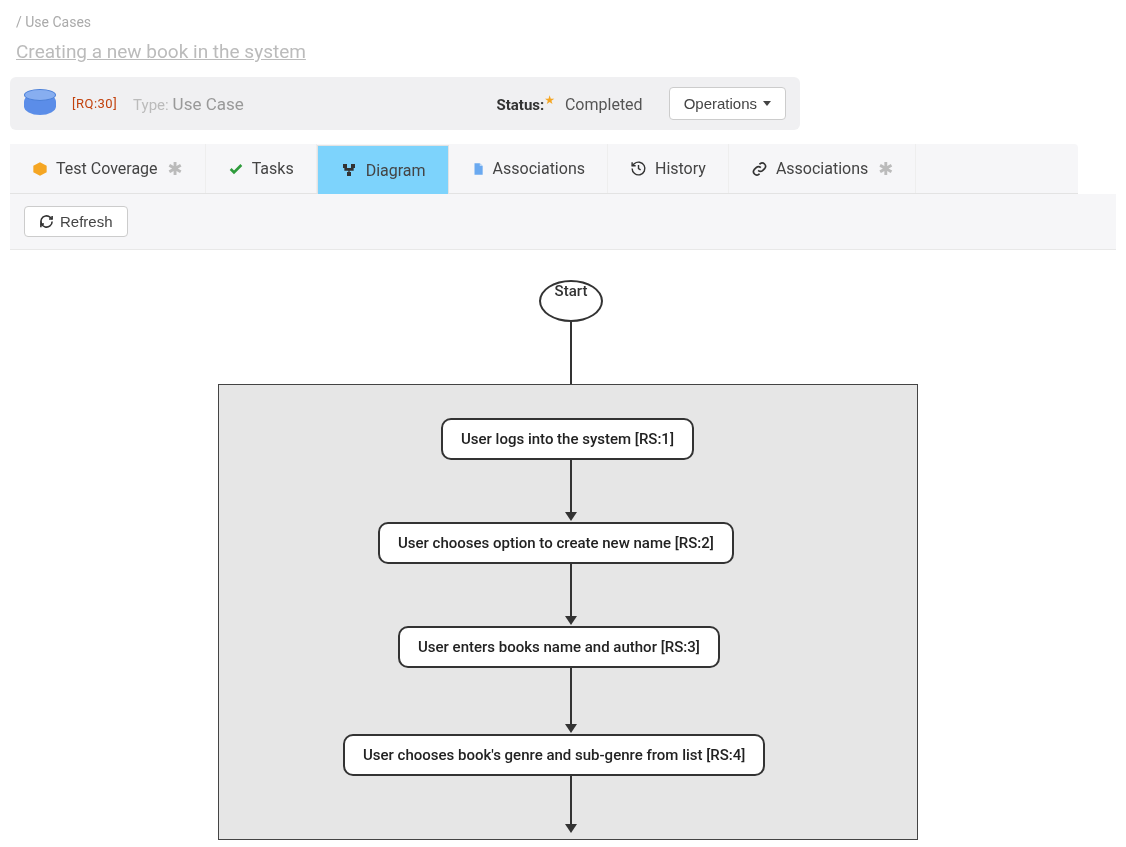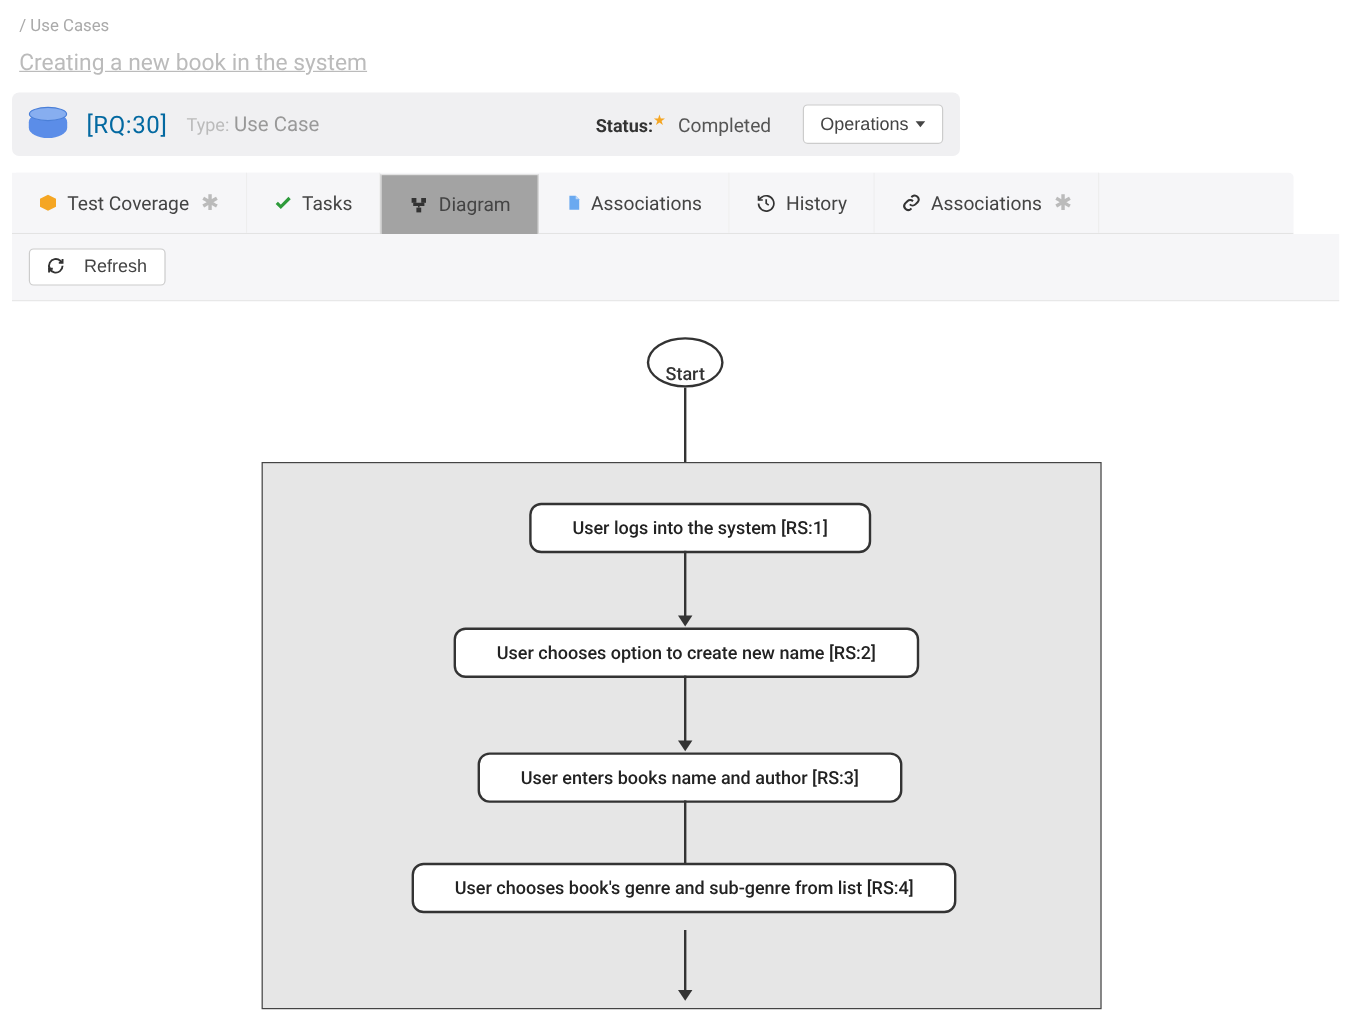--- a/index.html
+++ b/index.html
@@ -42,21 +42,21 @@
   }
   .db-icon::before {
     content:"";
     position:absolute;
     top:-4px; left:0; right:0;
     height:10px;
     background:#87aef0;
     border-radius:50%;
     border:1px solid #4a7fd8;
   }
-  .rq-id { color:#0369a1; font-size:20px; letter-spacing:.5px; }
+  .rq-id { color:#c2410c; font-size:13px; letter-spacing:.5px; }
   .type-label { color:#bbb; font-size:15px; }
   .type-value { color:#999; font-size:17px; }
   .flex-spacer { flex: 1; }
   .status-label { font-weight:700; font-size:15px; color:#333; }
   .star { color:#f5a623; font-size:12px; vertical-align:super; }
   .status-value { color:#555; font-size:16px; margin-left:6px; margin-right:10px; }
   .ops-btn {
     background:#fff;
     border:1px solid #ccc;
     border-radius:4px;
@@ -88,21 +88,21 @@
     font-size:16px;
     color:#444;
     display:flex;
     align-items:center;
     gap:8px;
     cursor:pointer;
     border-right:1px solid #eee;
     background:#f6f6f8;
   }
   .tab.active {
-    background:#a3a3a3;
+    background:#7dd3fc;
     border-top:1px solid #e3e3e3;
     border-left:1px solid #e3e3e3;
     border-right:1px solid #e3e3e3;
     position:relative;
     top:1px;
   }
   .tab .ast { color:#bbb; font-size:18px; margin-left:2px; }
   .icon { display:inline-flex; }
 
   .toolbar {
@@ -114,21 +114,22 @@
   }
   .refresh-btn {
     background:#fff;
     border:1px solid #ccc;
     border-radius:4px;
     padding:6px 14px;
     font-size:15px;
     color:#444;
     cursor:pointer;
     display:inline-flex;
-    gap:16px;
+    align-items:center;
+    gap:6px;
   }
 
   .diagram-area {
     padding: 30px 10px 0 10px;
     display:flex;
     justify-content:center;
     width:1126px;
   }
   .diagram-wrap {
     position:relative;
@@ -136,38 +137,38 @@
     height:560px;
   }
   .start-ellipse {
     position:absolute;
     left:476px; top:0;
     width:64px; height:42px;
     border:2px solid #333;
     border-radius:50%;
     background:#fff;
     display:flex;
-    align-items:flex-end;
+    align-items:flex-start;
     justify-content:center;
     font-size:15px;
     font-weight:500;
   }
   .big-box {
     position:absolute;
     left:155px; top:104px;
     width:700px; height:456px;
     background:#e6e6e6;
     border:1.5px solid #444;
   }
   .step-box {
     position:absolute;
     background:#fff;
     border:2px solid #333;
     border-radius:10px;
-    padding:10px 34px;
+    padding:10px 18px;
     font-size:15px;
     font-weight:500;
     color:#222;
     text-align:center;
     white-space:nowrap;
   }
   .connector {
     position:absolute;
     width:2px;
     background:#333;
@@ -309,20 +310,20 @@
     <div class="connector" style="top:282px;height:56px;"></div>
     <div class="arrowhead" style="top:336px;"></div>
 
     <div class="step-box" style="left:335px;top:346px;">
       <span>User enters books name and author [RS:3]</span>
     </div>
 
     <div class="connector" style="top:386px;height:60px;"></div>
     <div class="arrowhead" style="top:444px;"></div>
 
-    <div class="step-box" style="left:280px;top:438px;">
+    <div class="step-box" style="left:280px;top:454px;">
       <span>User chooses book's genre and sub-genre from list [RS:4]</span>
     </div>
 
     <div class="connector" style="top:494px;height:52px;"></div>
     <div class="arrowhead" style="top:544px;"></div>
   </div>
 </div>
 
 </body></html>

